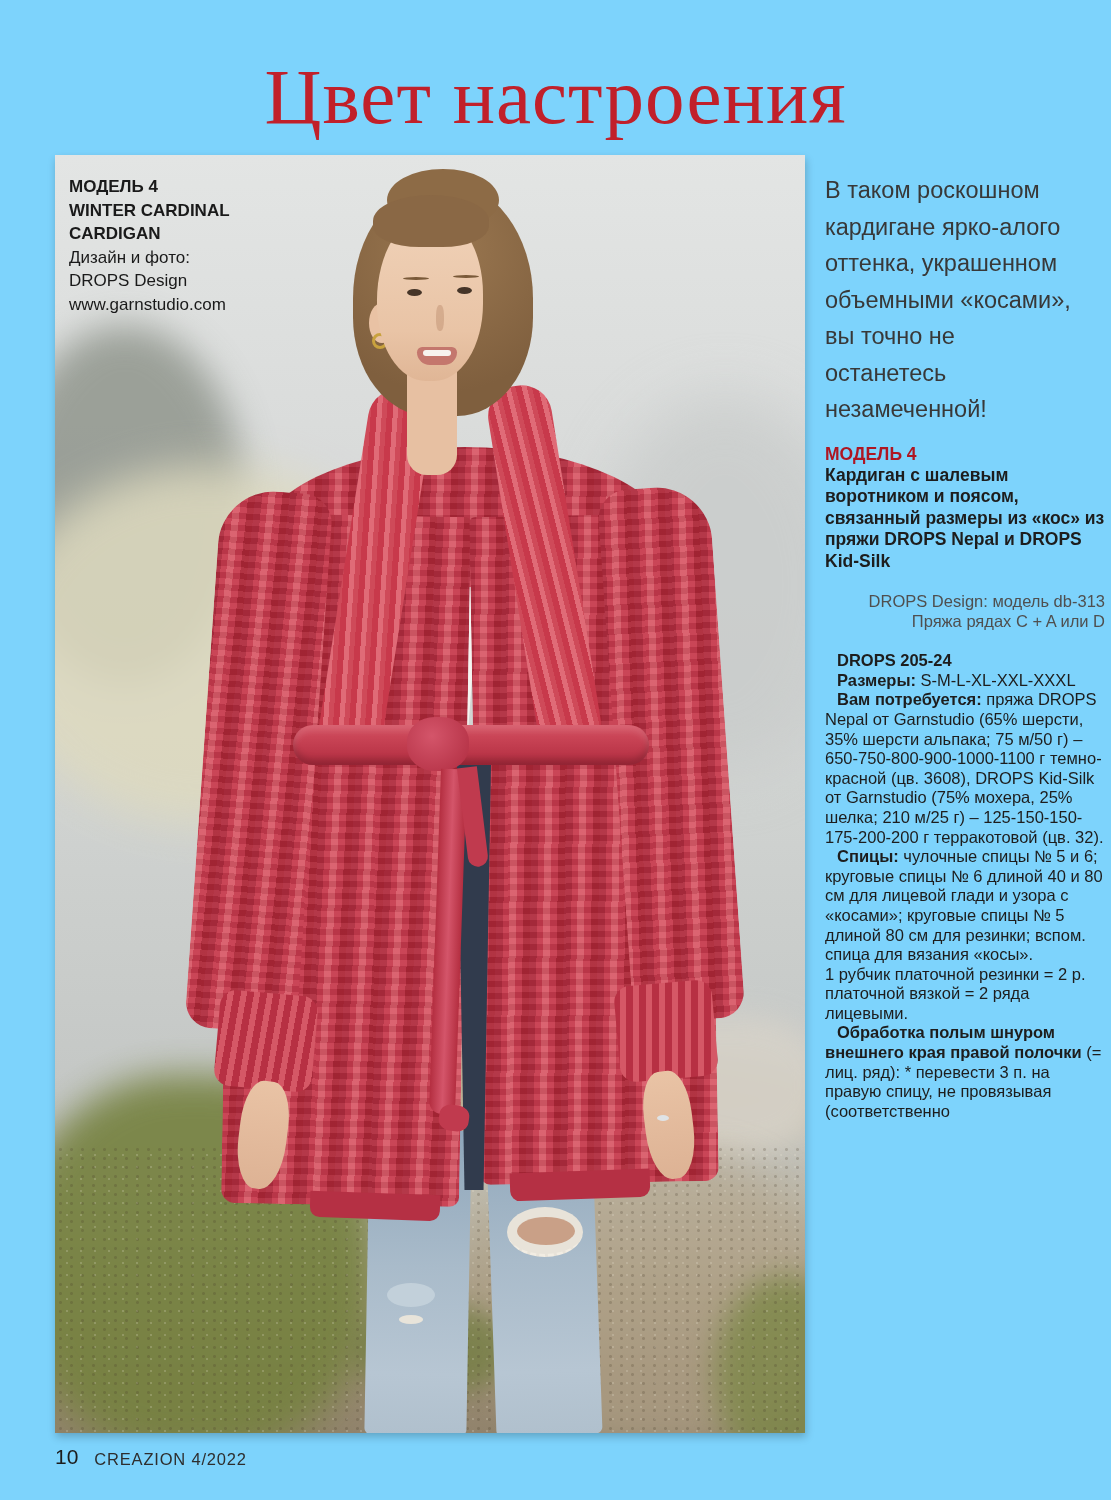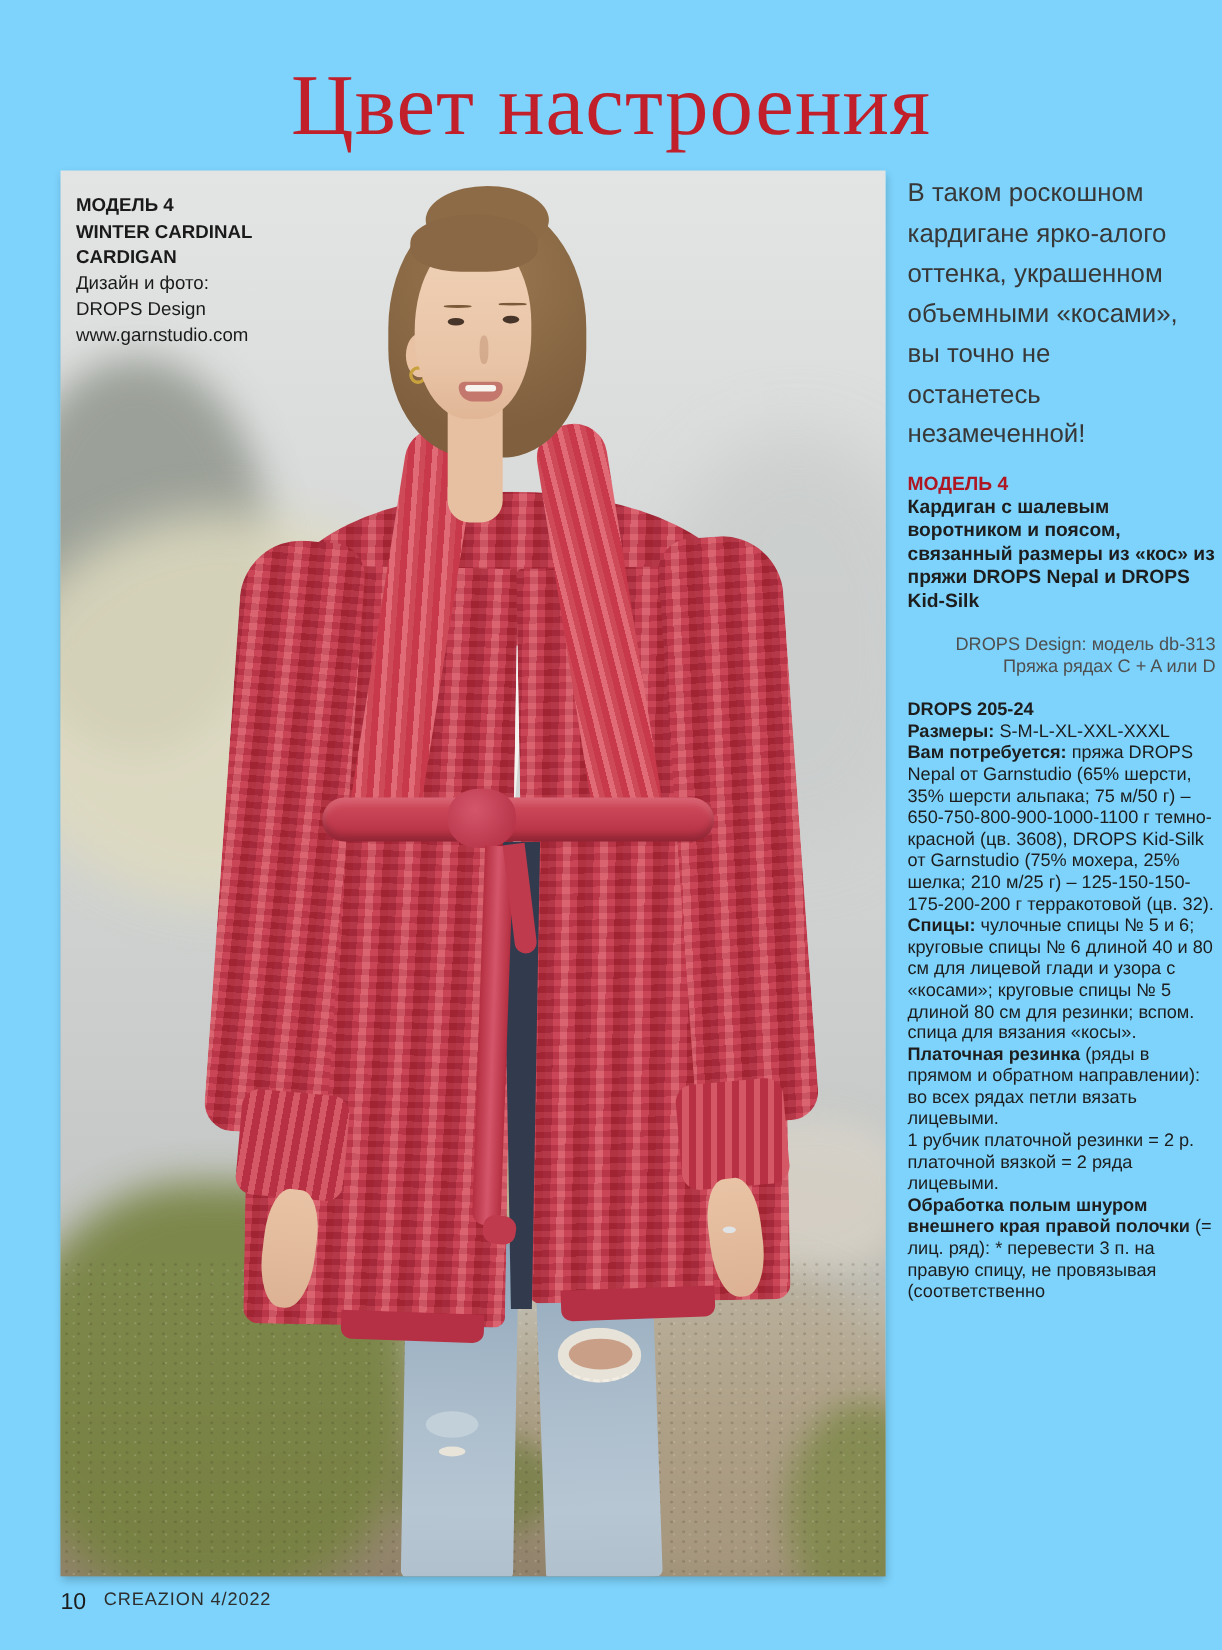--- a/index.html
+++ b/index.html
@@ -126,31 +126,31 @@
   .eye-right{left:402px;top:132px;width:15px;height:7px;}
   .nose{left:381px;top:150px;width:8px;height:26px;border-radius:40%;background:rgba(176,124,92,.35);}
   .mouth{left:362px;top:192px;width:40px;height:18px;border-radius:8px 8px 20px 20px;background:#c4776d;}
   .teeth{left:368px;top:195px;width:28px;height:6px;border-radius:4px;background:#f7f3ee;}
 
   
   .credit{position:absolute;left:14px;top:20px;line-height:23.5px;font-size:17px;color:#1a1a1a;}
   .credit .bold{font-weight:bold;}
 
   
-  .column{position:absolute;left:825px;top:157px;width:280px;color:var(--body-text);}
+  .column{position:absolute;left:825px;top:172px;width:280px;color:var(--body-text);}
   .intro{font-size:23.5px;line-height:36.5px;color:#383838;width:255px;margin-bottom:16px;}
   .model-heading{color:var(--heading-red);font-weight:bold;font-size:17.5px;line-height:21px;}
   .model-desc{font-weight:bold;font-size:17.5px;line-height:21.5px;margin-bottom:20px;}
   .bp{font-size:16.5px;line-height:19.6px;}
-  .bp .b{font-weight:bold;}
+  .bp .b{font-weight:bold;margin-left:12px;}
   .bp.ref{color:var(--ref-gray);text-align:right;}
   .bp.gap{margin-top:20px;}
 
   
-  .footer{position:absolute;left:55px;top:1445px;display:flex;align-items:flex-start;}
+  .footer{position:absolute;left:55px;top:1445px;display:flex;align-items:flex-end;}
   .footer .num{font-size:21px;color:#1c1c1c;}
   .footer .mag{font-size:16.5px;letter-spacing:.8px;color:#2e2e2e;margin-left:16px;}
 </style>
 </head>
 <body>
 
 <div class="page">
 
   <h1 class="page-title">Цвет настроения</h1>
 
@@ -225,21 +225,20 @@
     <p class="intro">В таком роскошном кардигане ярко-алого оттенка, украшенном объемными «косами», вы точно не останетесь незамеченной!</p>
     <p class="model-heading">МОДЕЛЬ 4</p>
     <p class="model-desc">Кардиган с шалевым воротником и поясом, связанный размеры из «кос» из пряжи DROPS Nepal и DROPS Kid-Silk</p>
     <div>
         <p class="bp ref"><span>DROPS Design: модель db-313</span></p>
         <p class="bp ref"><span>Пряжа рядах C + A или D</span></p>
         <p class="bp gap"><span class="b">DROPS 205-24</span></p>
         <p class="bp"><span class="b">Размеры: </span><span>S-M-L-XL-XXL-XXXL</span></p>
         <p class="bp"><span class="b">Вам потребуется: </span><span>пряжа DROPS Nepal от Garnstudio (65% шерсти, 35% шерсти альпака; 75 м/50 г) – 650-750-800-900-1000-1100 г темно-красной (цв. 3608), DROPS Kid-Silk от Garnstudio (75% мохера, 25% шелка; 210 м/25 г) – 125-150-150-175-200-200 г терракотовой (цв. 32).</span></p>
         <p class="bp"><span class="b">Спицы: </span><span>чулочные спицы № 5 и 6; круговые спицы № 6 длиной 40 и 80 см для лицевой глади и узора с «косами»; круговые спицы № 5 длиной 80 см для резинки; вспом. спица для вязания «косы».</span></p>
-        <p class="bp"><span class="b">Платочная резинка </span><span>(ряды в прямом и обратном направлении): во всех рядах петли вязать лицевыми.</span></p>
         <p class="bp"><span>1 рубчик платочной резинки = 2 р. платочной вязкой = 2 ряда лицевыми.</span></p>
         <p class="bp"><span class="b">Обработка полым шнуром внешнего края правой полочки </span><span>(= лиц. ряд): * перевести 3 п. на правую спицу, не провязывая (соответственно</span></p>
       </div>
   </div>
 
   <div class="footer">
     <span class="num">10</span>
     <span class="mag">CREAZION 4/2022</span>
   </div>
 

